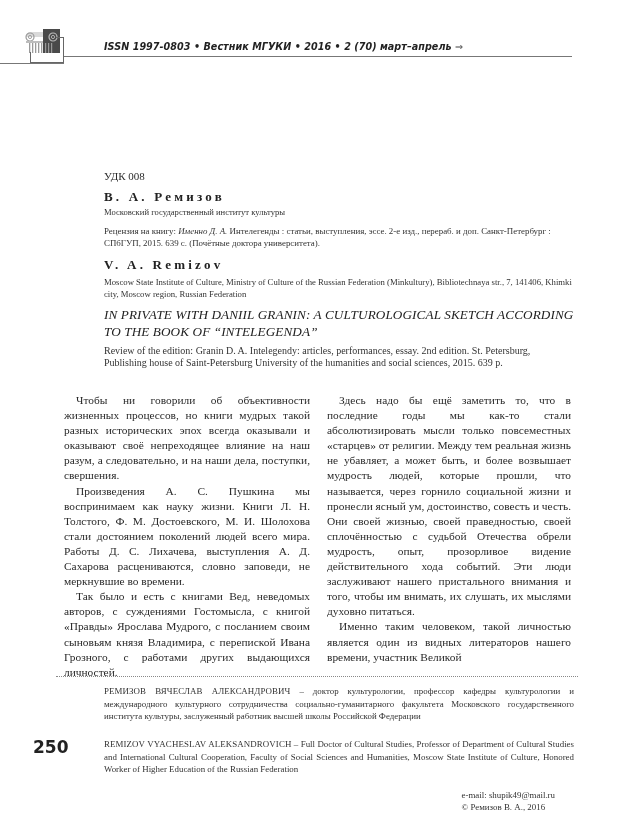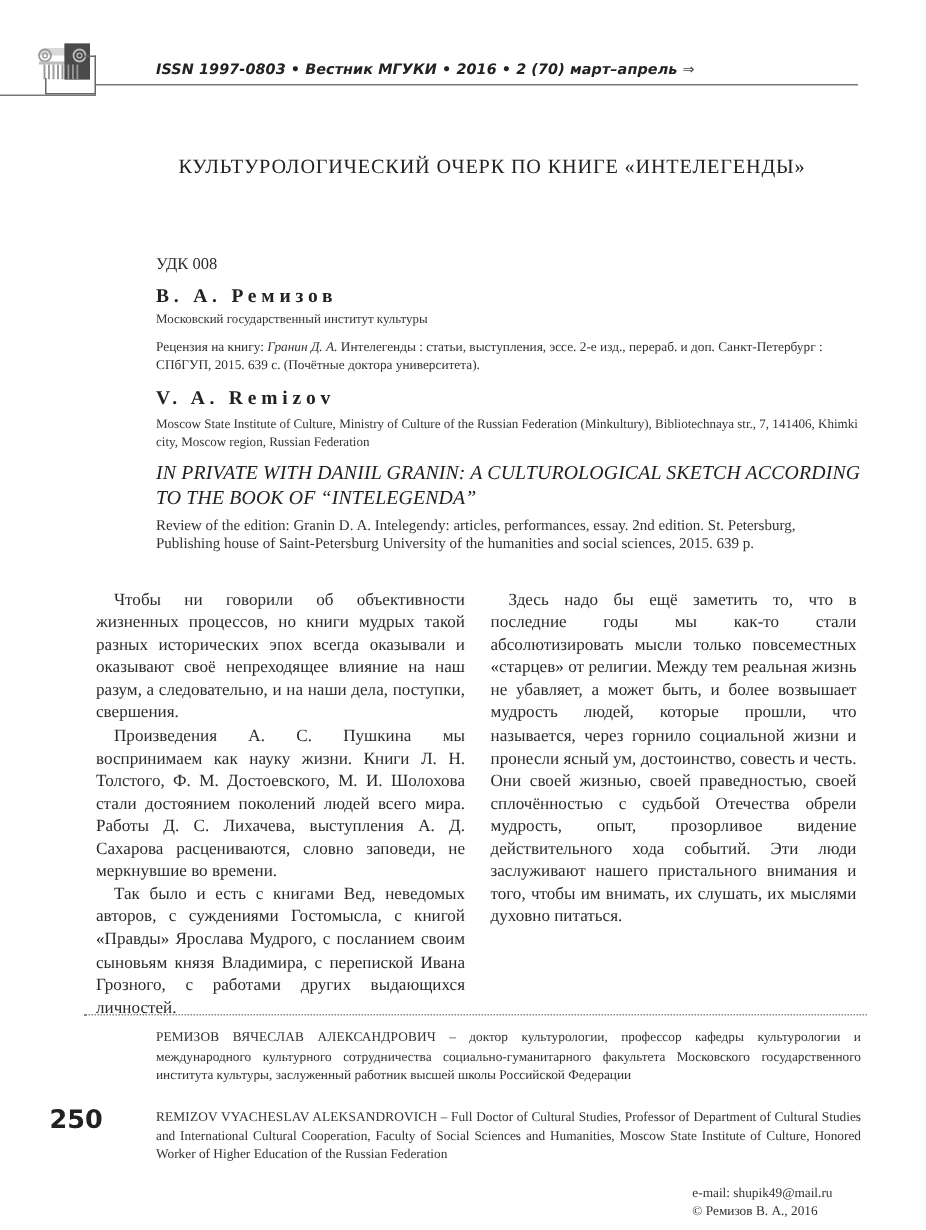--- a/index.html
+++ b/index.html
@@ -82,46 +82,46 @@
 <div style="position:absolute; left:30px; top:62px; width:34px; height:1px; background:#666;"></div>
 <div class="logo-underline" style="top:63px;"></div>
 <div class="header-line"></div>
 
 <div class="journal-line">
   <span>ISSN 1997-0803 • Вестник МГУКИ • 2016 • 2 (70) март–апрель</span>
   <span class="arrow">⇒</span>
 </div>
 
 <div class="title">
-  <div class="line2">КУЛЬТУРОЛОГИЧЕСКИЙ ОЧЕРК ПО КНИГЕ «ИНТЕЛЕГЕНДЫ»</div>
 </div>
 
 <div class="udk">УДК 008</div>
 
 <div class="author-ru">В. А. Ремизов</div>
 <div class="affil-ru">Московский государственный институт культуры</div>
 
 <div class="review-ru">
-  <span>Рецензия на книгу: </span><i>Гранин Д. А.</i><span> Интелегенды : статьи, выступления, эссе. 2-е изд., перераб. и доп. Санкт-Петербург : СПбГУП, 2015. 639 с. (Почётные доктора университета).</span>
+  <span>Рецензия на книгу: </span><i>Именно Д. А.</i><span> Интелегенды : статьи, выступления, эссе. 2-е изд., перераб. и доп. Санкт-Петербург : СПбГУП, 2015. 639 с. (Почётные доктора университета).</span>
 </div>
 
 <div class="author-en">V. A. Remizov</div>
 <div class="affil-en">Moscow State Institute of Culture, Ministry of Culture of the Russian Federation (Minkultury), Bibliotechnaya str., 7, 141406, Khimki city, Moscow region, Russian Federation</div>
 
 <div class="title-en">IN PRIVATE WITH DANIIL GRANIN: A CULTUROLOGICAL SKETCH ACCORDING TO THE BOOK OF “INTELEGENDA”</div>
 <div class="review-en">Review of the edition: Granin D. A.  Intelegendy: articles, performances, essay. 2nd edition. St. Petersburg, Publishing house of Saint-Petersburg University of the humanities and social sciences, 2015. 639 p.</div>
 
 <div class="col left">
   <p>Чтобы ни говорили об объективности жизненных процессов, но книги мудрых такой разных исторических эпох всегда оказывали и оказывают своё непреходящее влияние на наш разум, а следовательно, и на наши дела, поступки, свершения.</p>
   <p>Произведения А. С. Пушкина мы воспринимаем как науку жизни. Книги Л. Н. Толстого, Ф. М. Достоевского, М. И. Шолохова стали достоянием поколений людей всего мира. Работы Д. С. Лихачева, выступления А. Д. Сахарова расцениваются, словно заповеди, не меркнувшие во времени.</p>
   <p>Так было и есть с книгами Вед, неведомых авторов, с суждениями Гостомысла, с книгой «Правды» Ярослава Мудрого, с посланием своим сыновьям князя Владимира, с перепиской Ивана Грозного, с работами других выдающихся личностей.</p>
 </div>
 
 <div class="col right">
   <p>Здесь надо бы ещё заметить то, что в последние годы мы как-то стали абсолютизировать мысли только повсеместных «старцев» от религии. Между тем реальная жизнь не убавляет, а может быть, и более возвышает мудрость людей, которые прошли, что называется, через горнило социальной жизни и пронесли ясный ум, достоинство, совесть и честь. Они своей жизнью, своей праведностью, своей сплочённостью с судьбой Отечества обрели мудрость, опыт, прозорливое видение действительного хода событий. Эти люди заслуживают нашего пристального внимания и того, чтобы им внимать, их слушать, их мыслями духовно питаться.</p>
+  <p>Именно таким человеком, такой личностью является один из видных литераторов нашего времени, участник Великой</p>
 </div>
 
 <div class="dotted-sep"></div>
 
 <div class="bio ru">
   <span class="name">РЕМИЗОВ ВЯЧЕСЛАВ АЛЕКСАНДРОВИЧ</span><span> – доктор культурологии, профессор кафедры культурологии и международного культурного сотрудничества социально-гуманитарного факультета Московского государственного института культуры, заслуженный работник высшей школы Российской Федерации</span>
 </div>
 
 <div class="page-num">250</div>
 

